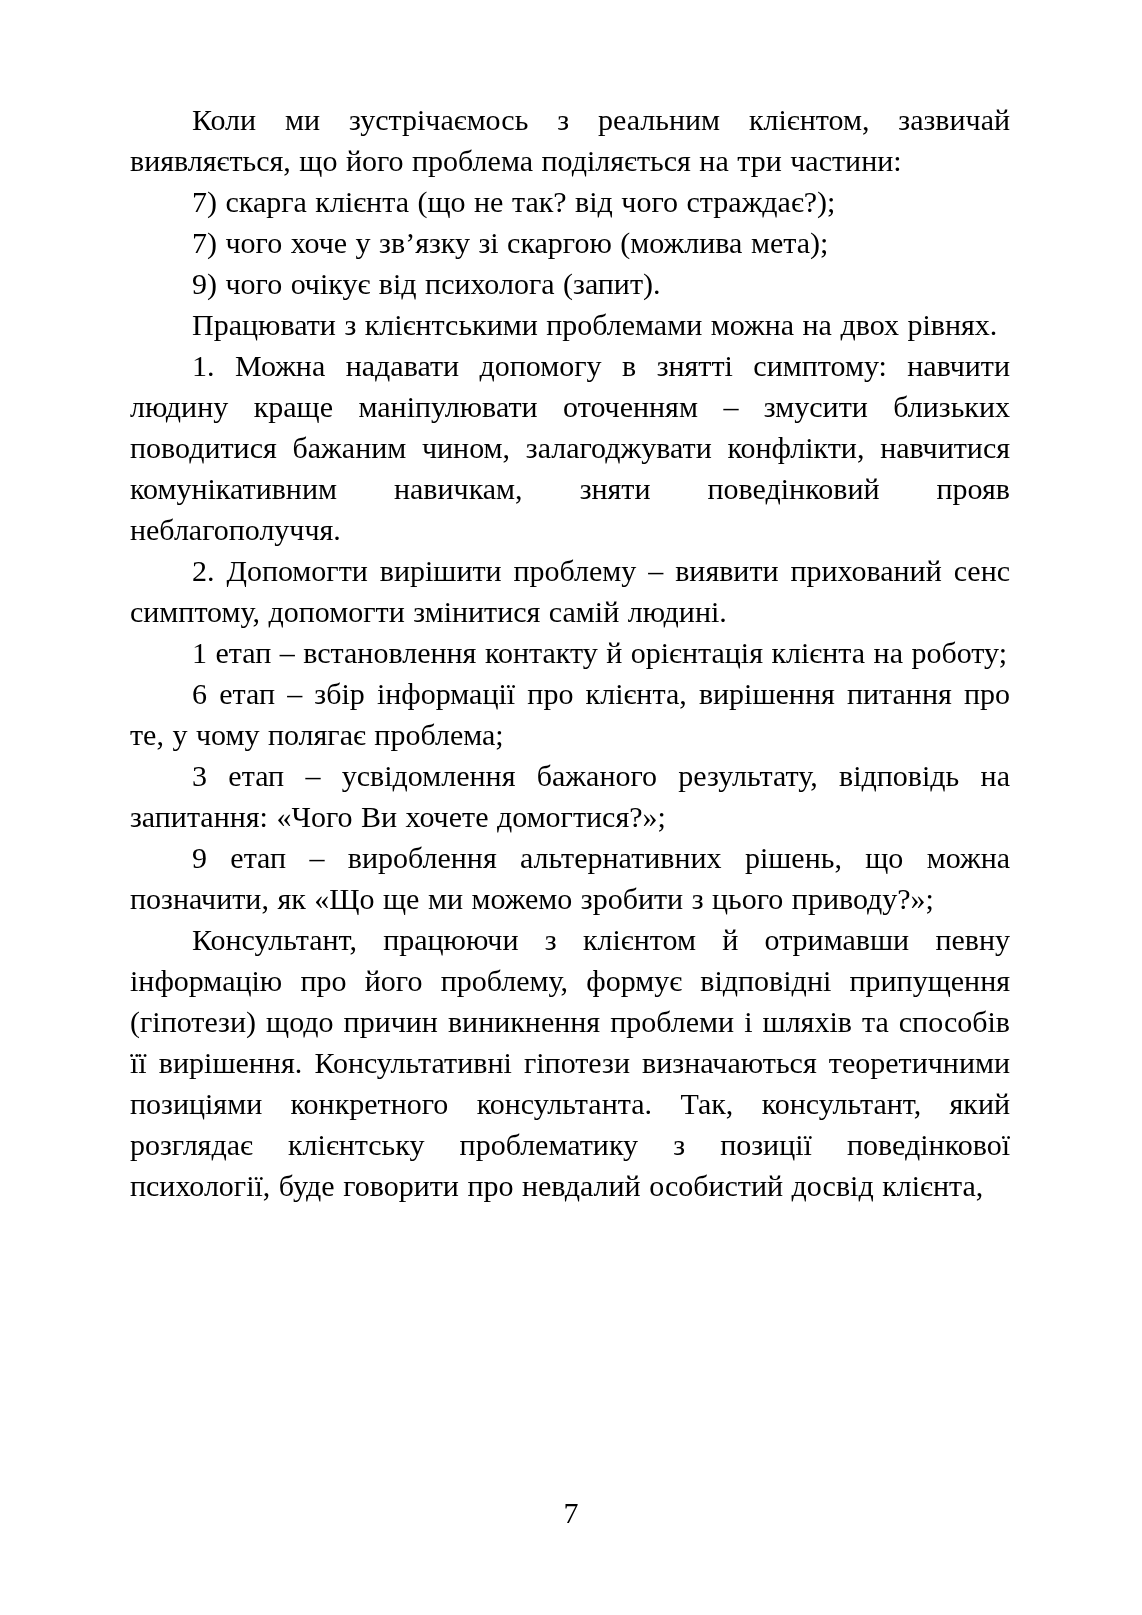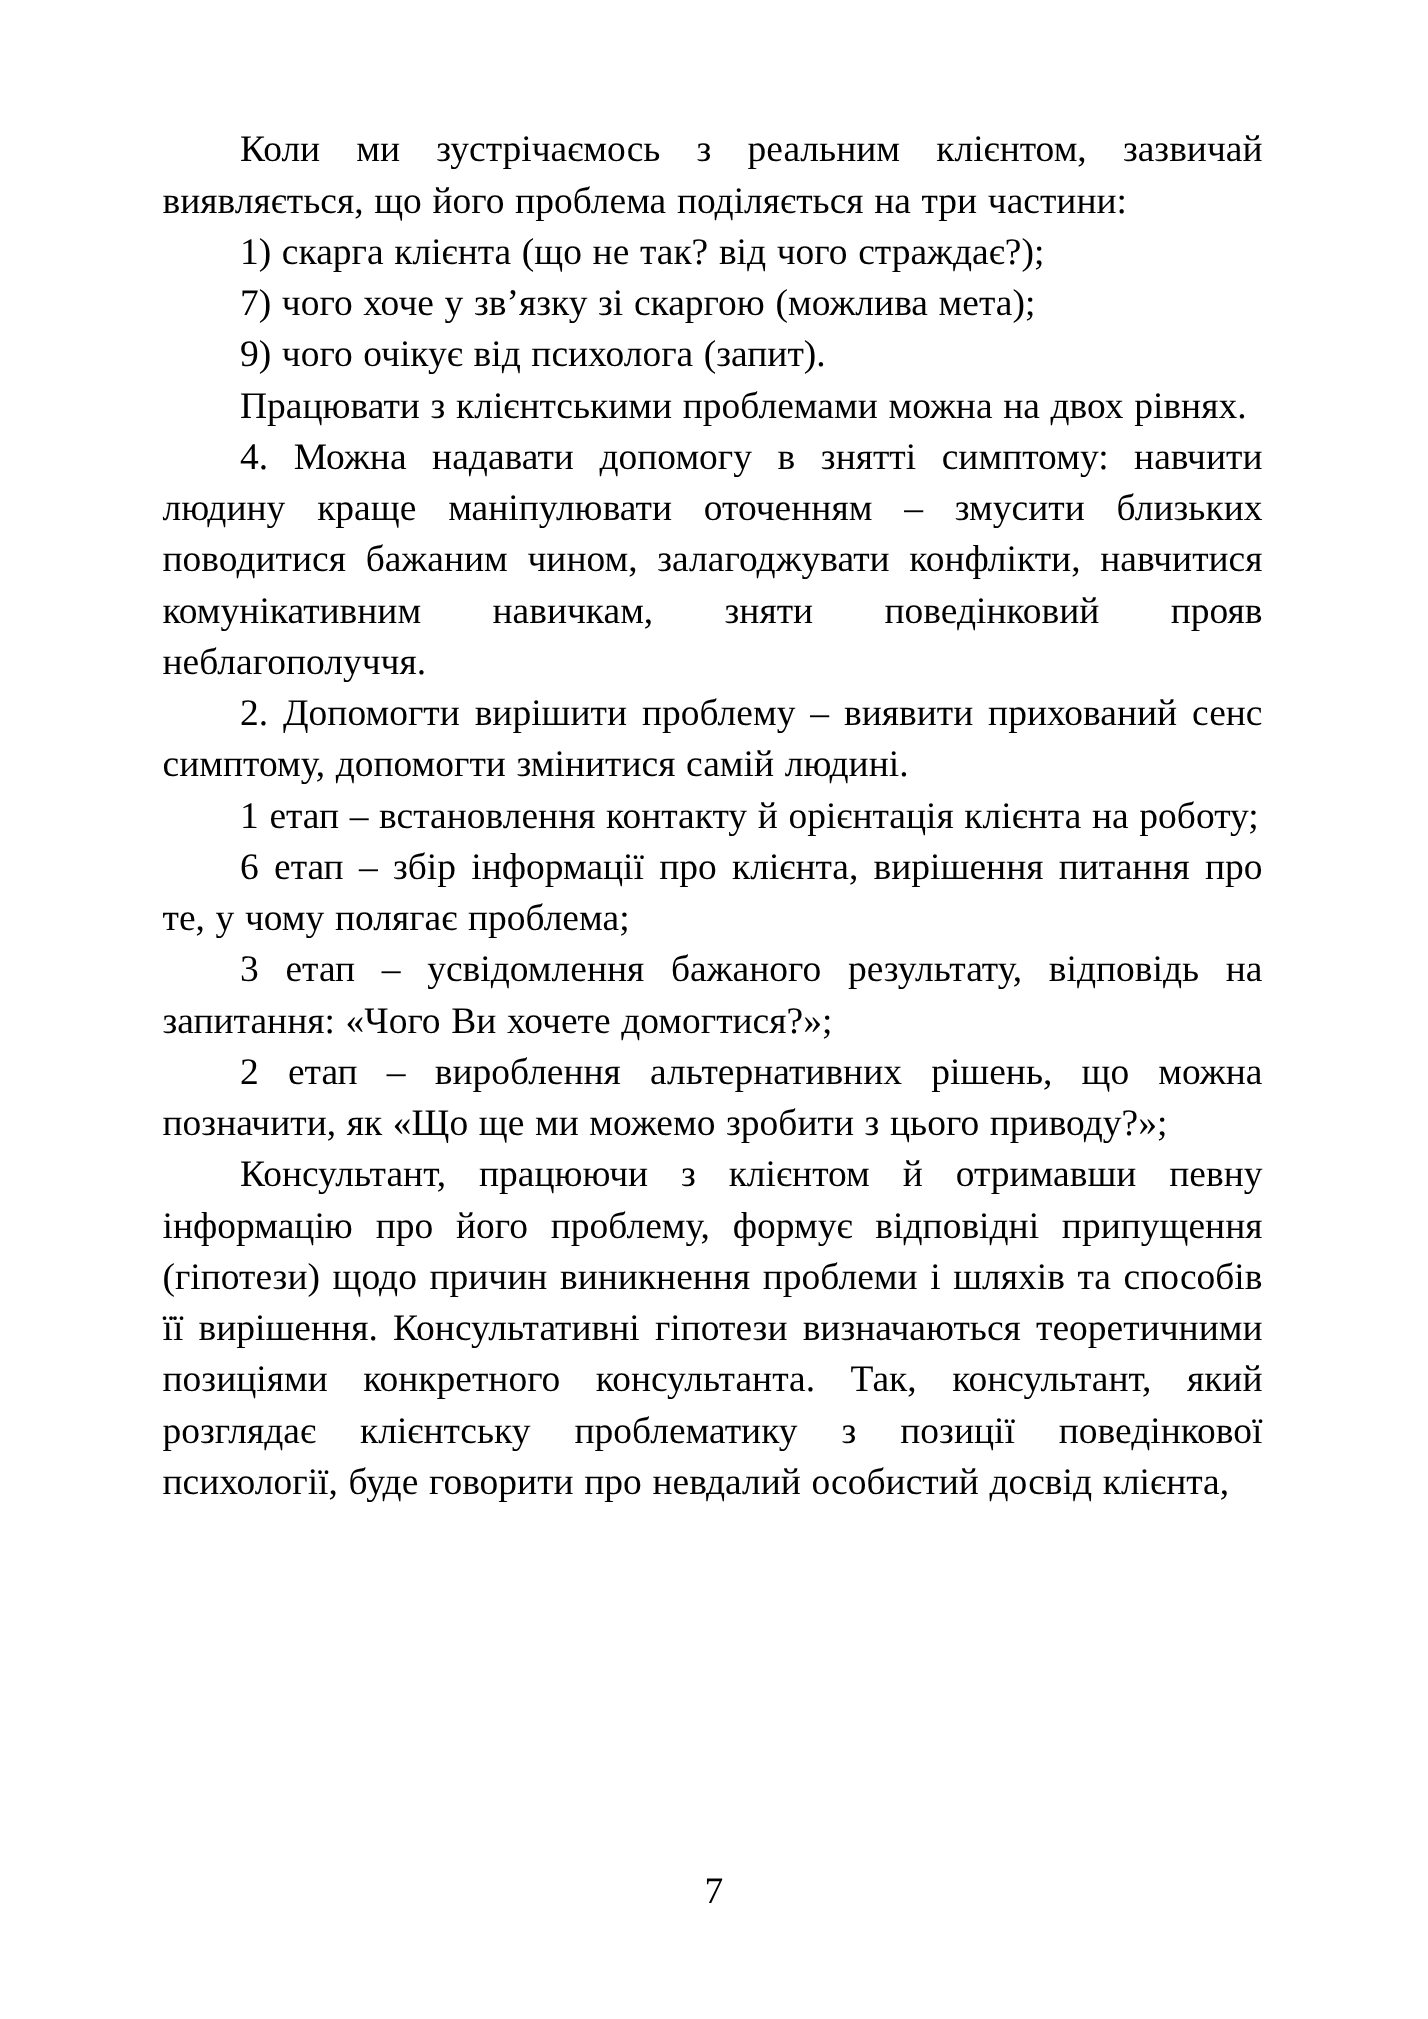--- a/index.html
+++ b/index.html
@@ -39,26 +39,26 @@
     text-align: center;
     font-size: 30px;
     line-height: 41px;
   }
 </style>
 </head>
 <body>
 
 <div class="page">
   <p>Коли ми зустрічаємось з реальним клієнтом, зазвичай виявляється, що його проблема поділяється на три частини:</p>
-  <p>1) скарга клієнта (що не так? від чого страждає?);</p>
+  <p>7) скарга клієнта (що не так? від чого страждає?);</p>
   <p>7) чого хоче у зв’язку зі скаргою (можлива мета);</p>
   <p>9) чого очікує від психолога (запит).</p>
   <p>Працювати з клієнтськими проблемами можна на двох рівнях.</p>
-  <p>4. Можна надавати допомогу в знятті симптому: навчити людину краще маніпулювати оточенням – змусити близьких поводитися бажаним чином, залагоджувати конфлікти, навчитися комунікативним навичкам, зняти поведінковий прояв неблагополуччя.</p>
+  <p>1. Можна надавати допомогу в знятті симптому: навчити людину краще маніпулювати оточенням – змусити близьких поводитися бажаним чином, залагоджувати конфлікти, навчитися комунікативним навичкам, зняти поведінковий прояв неблагополуччя.</p>
   <p>2. Допомогти вирішити проблему – виявити прихований сенс симптому, допомогти змінитися самій людині.</p>
   <p>1 етап – встановлення контакту й орієнтація клієнта на роботу;</p>
   <p>6 етап – збір інформації про клієнта, вирішення питання про те, у чому полягає проблема;</p>
   <p>3 етап – усвідомлення бажаного результату, відповідь на запитання: «Чого Ви хочете домогтися?»;</p>
-  <p>2 етап – вироблення альтернативних рішень, що можна позначити, як «Що ще ми можемо зробити з цього приводу?»;</p>
+  <p>9 етап – вироблення альтернативних рішень, що можна позначити, як «Що ще ми можемо зробити з цього приводу?»;</p>
   <p>Консультант, працюючи з клієнтом й отримавши певну інформацію про його проблему, формує відповідні припущення (гіпотези) щодо причин виникнення проблеми і шляхів та способів її вирішення. Консультативні гіпотези визначаються теоретичними позиціями конкретного консультанта. Так, консультант, який розглядає клієнтську проблематику з позиції поведінкової психології, буде говорити про невдалий особистий досвід клієнта,</p>
 
   <div class="page-number">7</div>
 </div>
 
 </body></html>

